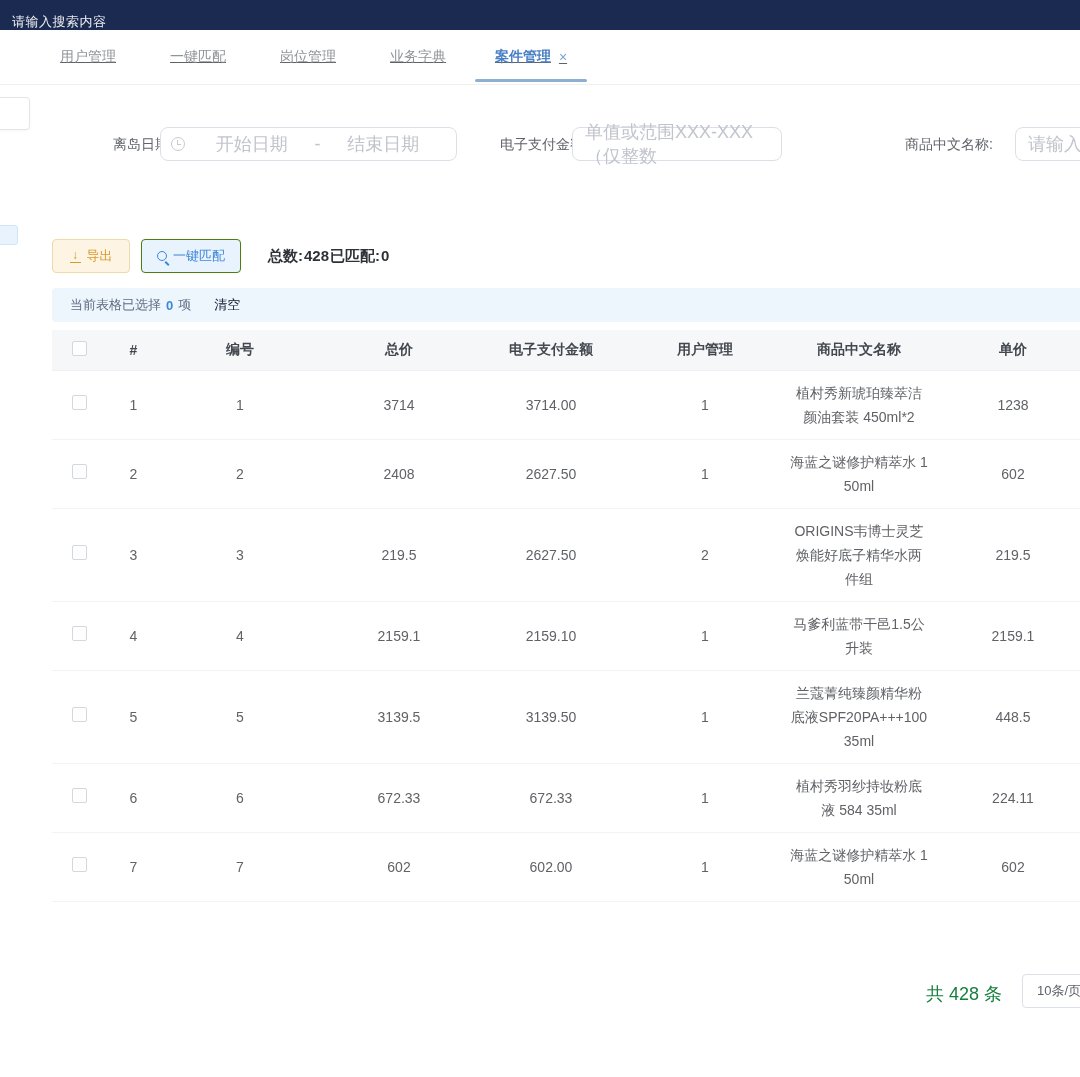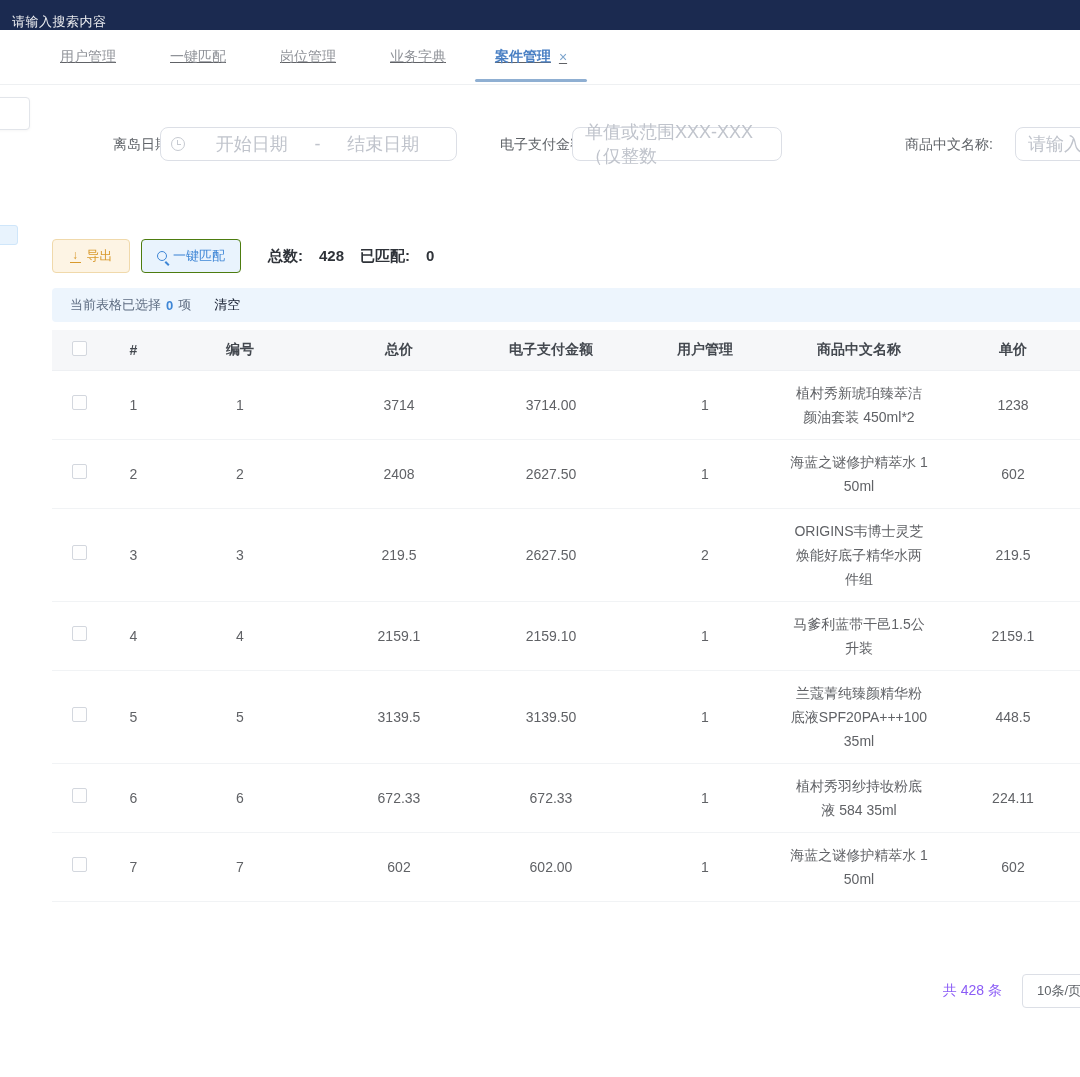--- a/index.html
+++ b/index.html
@@ -49,21 +49,21 @@
     display:flex; align-items:center; justify-content:center; cursor:pointer; gap:6px; }
   .btn-export { left:52px; width:78px; background:#fdf4e4; border:1px solid #f0d9ab; color:#d8992b; }
   .btn-match  { left:141px; width:100px; background:#e9f3fd; border:1px solid #4d7c0f; color:#3e86d6; }
   .dl-icon { width:11px; display:inline-block; text-align:center; border-bottom:1.5px solid #d8992b;
     line-height:11px; font-size:12px; padding-bottom:1px; }
   .mag-icon { width:10px; height:10px; border:1.6px solid #3e86d6; border-radius:50%;
     position:relative; display:inline-block; }
   .mag-icon::after { content:""; position:absolute; left:8px; top:9px; width:5px; height:1.6px;
     background:#3e86d6; transform:rotate(45deg); transform-origin:0 0; }
   .stats { position:absolute; left:268px; top:247px; font-size:15px; font-weight:bold;
-    color:#2f3339; display:flex; gap:16px; }
+    color:#2f3339; display:flex; gap:1px; }
   
   .select-bar { position:absolute; left:52px; top:288px; width:1040px; height:34px;
     background:#edf5fd; border-radius:4px; display:flex; align-items:center;
     padding-left:18px; font-size:13px; color:#5e6d82; gap:5px; }
   .select-bar .count { color:#3e86d6; font-weight:bold; }
   .select-bar .clear { color:#0f172a; margin-left:18px; cursor:pointer;text-align:center; }
   
   .table-wrap { position:absolute; left:52px; top:330px; width:1042px; height:575px; overflow:hidden; }
   table { width:1042px; border-collapse:collapse; table-layout:fixed; }
   col.c-check { width:55px; } col.c-idx { width:53px; } col.c-code { width:160px; }
@@ -71,21 +71,21 @@
   col.c-name { width:146px; } col.c-unit { width:162px; }
   thead th { background:#f6f7f9; height:40px; font-size:14px; color:#43484f; font-weight:bold;
     text-align:center; border-bottom:1px solid #eef0f3; }
   tbody td { text-align:center; font-size:14px; color:#606266; padding:10px 4px;
     border-bottom:1px solid #f1f3f5; line-height:24px; vertical-align:middle;
     background:#fff; word-break:break-all; }
   .checkbox { width:15px; height:15px; border:1px solid #d3d7de; border-radius:2px;
     background:#fefefe; display:inline-block; cursor:pointer; }
   
   .page-total { position:absolute; left:880px; top:982px; width:122px; text-align:right;
-    font-size:14px; color:#8b5cf6; }
+    font-size:18px; color:#15803d; }
   .page-size { position:absolute; left:1022px; top:974px; width:92px; height:34px;
     background:#fff; border:1px solid #dcdfe6; border-radius:4px; display:flex;
     align-items:center; padding-left:14px; font-size:13px; color:#5f6368; cursor:pointer; }
 </style>
 </head>
 <body>
 
 <div class="topbar">
   <span class="topbar-search">请输入搜索内容</span>
 </div>

